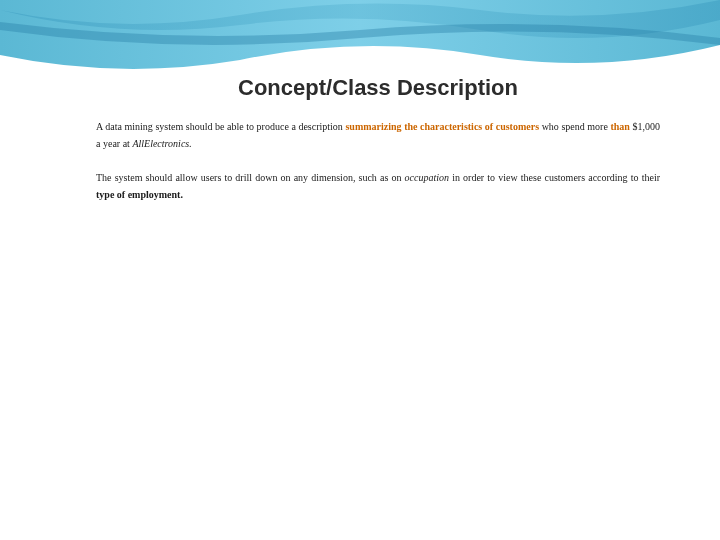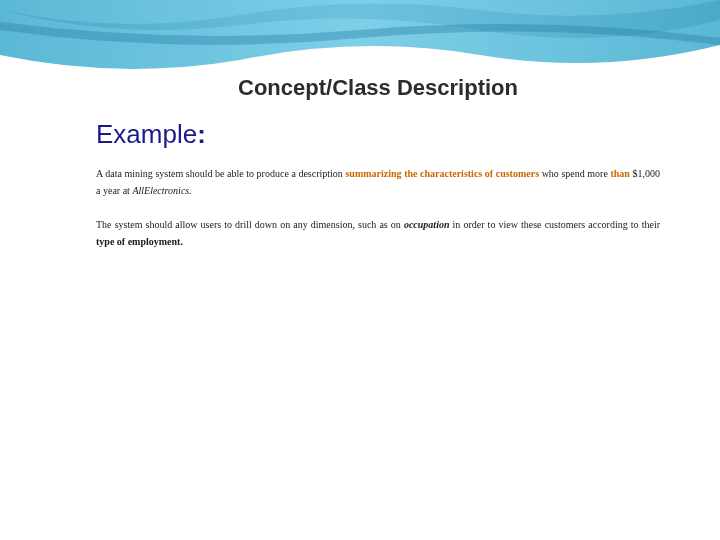--- a/index.html
+++ b/index.html
@@ -85,21 +85,21 @@
 
     .italic-text {
       font-style: italic;
     }
 
     .bold-text {
       font-weight: bold;
     }
 
     .bold-italic {
-      font-weight: bold;
+      font-weight: normal;
       font-style: italic;
     }
   </style>
 </head>
 <body>
 
 <div class="slide-container">
 
   <div class="wave-header">
     <svg width="720" height="75" viewBox="0 0 720 75" xmlns="http://www.w3.org/2000/svg">
@@ -122,23 +122,20 @@
       <path d="M0,10 Q120,40 240,25 Q360,10 480,30 Q600,50 720,20 L720,0 Q600,25 480,10 Q360,-5 240,15 Q120,35 0,10 Z" fill="url(#waveGrad2)" opacity="0.6"></path>
 
       <path d="M0,30 Q180,55 360,38 Q540,22 720,45 L720,38 Q540,15 360,30 Q180,45 0,22 Z" fill="#2980a8" opacity="0.4"></path>
     </svg>
   </div>
 
   <div class="content-area">
 
     <div class="slide-title">Concept/Class Description</div>
 
-    <div class="example-heading">
-      <span>Example</span><span style="font-weight:bold;">:</span>
-    </div>
 
     <p class="paragraph">
       A data mining system should be able to produce a description <span class="highlight-orange">summarizing the characteristics of customers</span> who spend more <span class="highlight-orange">than</span> $1,000 a year at <span class="italic-text">AllElectronics.</span>
     </p>
 
 
     <p class="paragraph">
       The system should allow users to drill down on any dimension, such as on <span class="bold-italic">occupation</span> in order to view these customers according to their <span class="bold-text">type of employment.</span>
     </p>
 

